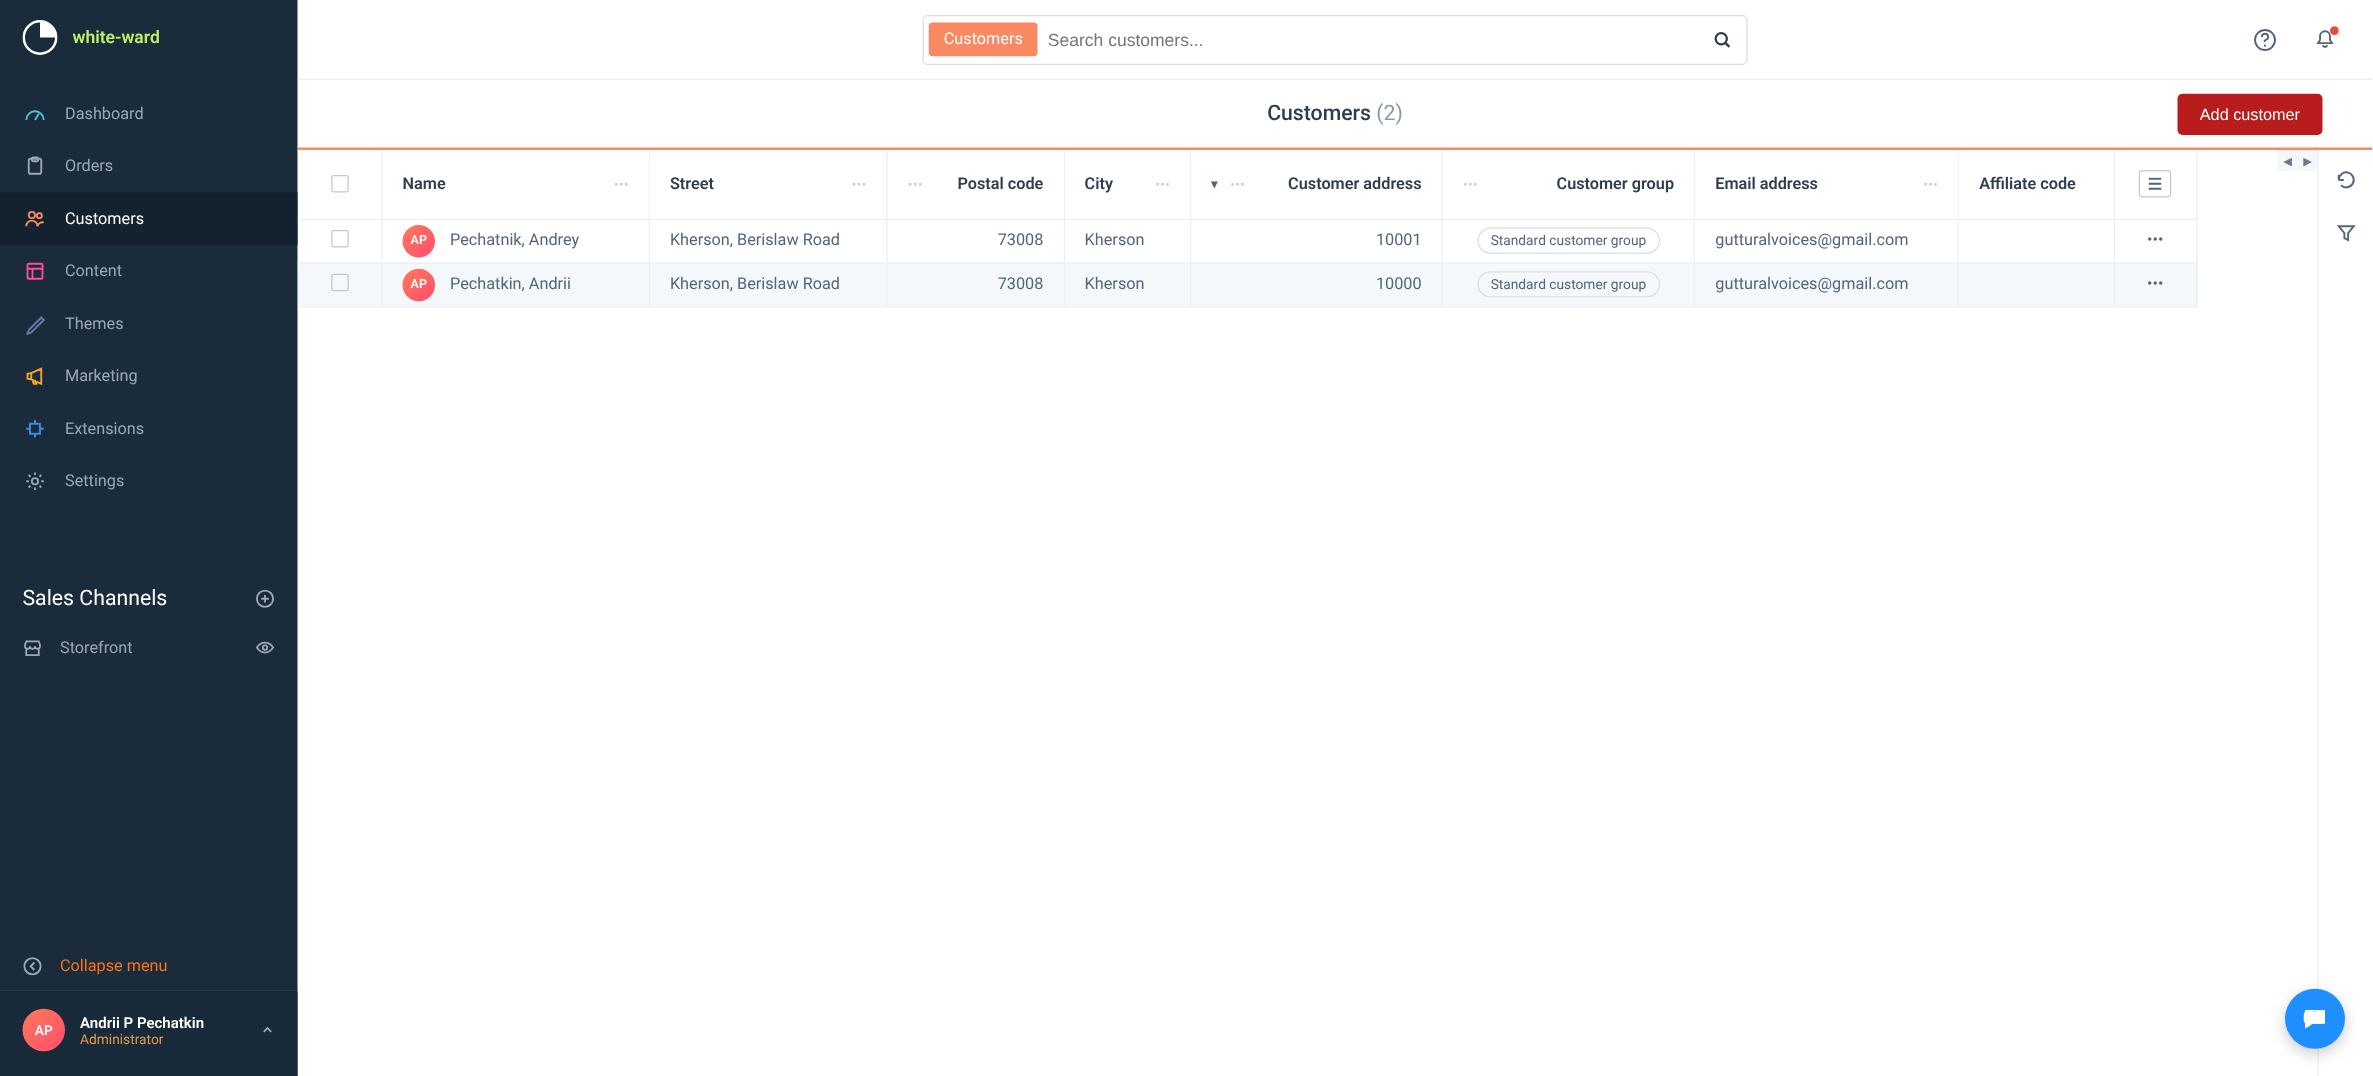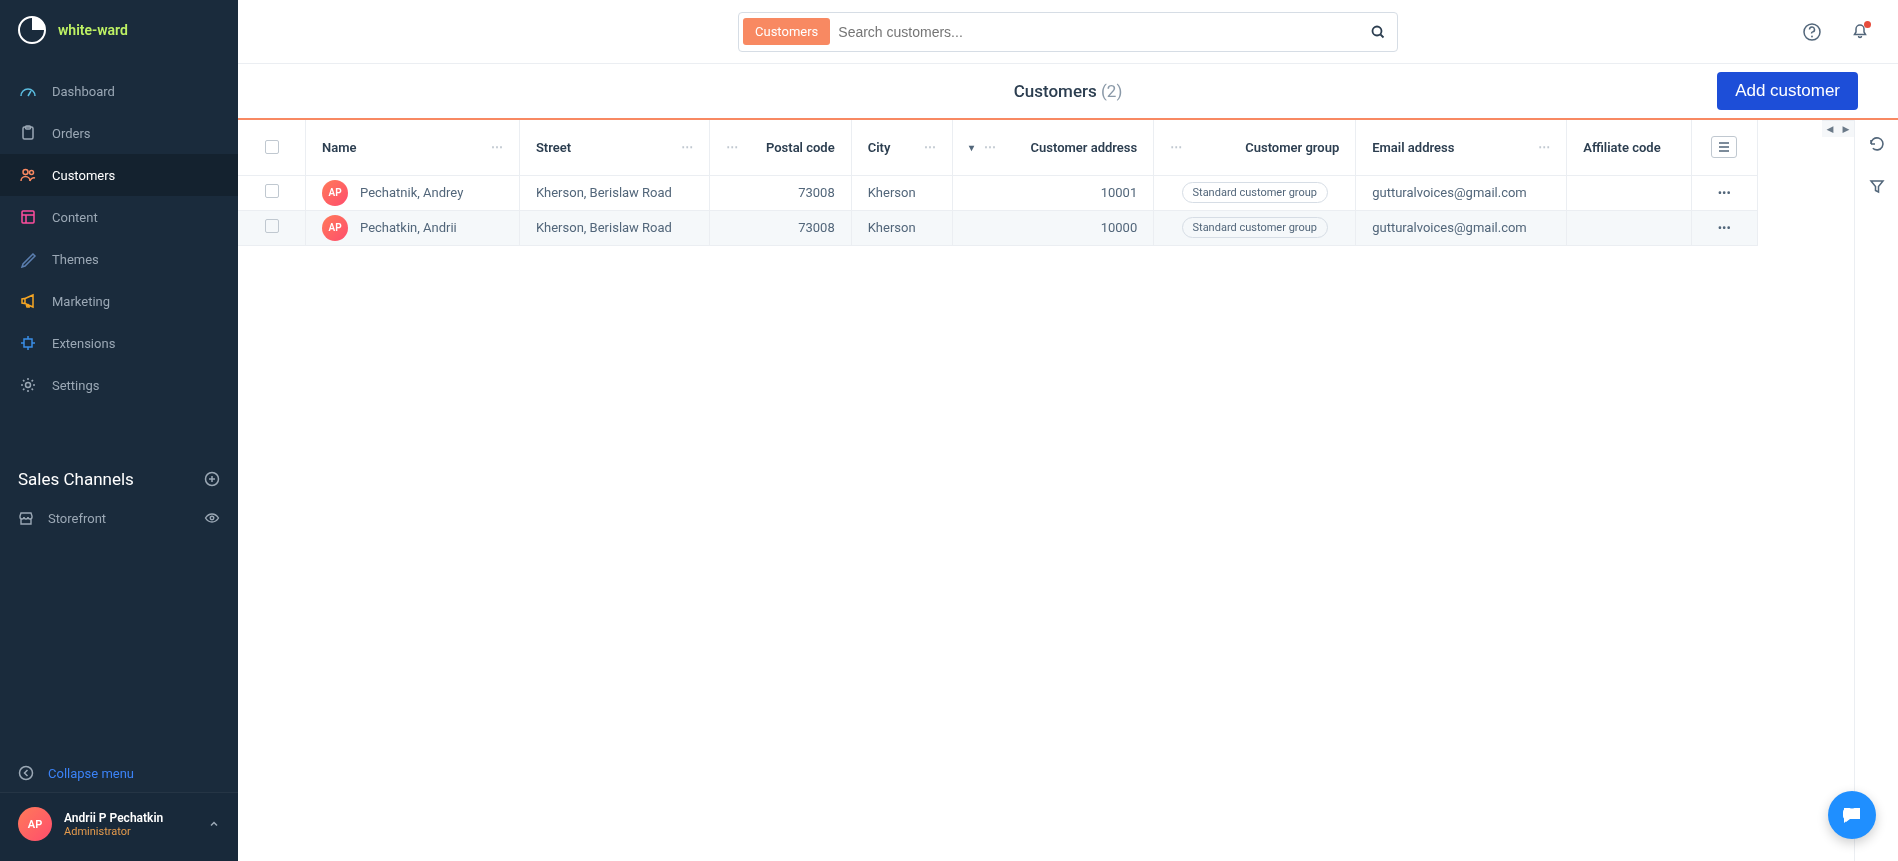--- a/index.html
+++ b/index.html
@@ -55,21 +55,21 @@
     padding: 10px 18px;
     font-size: 13px;
     color: #9ba8b5;
   }
   .channel-left { display:flex; align-items:center; gap:14px; }
   .sidebar-spacer { flex: 1; }
   .collapse-row {
     display: flex; align-items: center; gap: 14px;
     padding: 11px 18px;
     font-size: 13px;
-    color: #3b82f6;
+    color: #f97316;
     border-bottom: 1px solid rgba(255,255,255,0.05);
   }
   .user-row {
     display: flex; align-items: center;
     padding: 14px 18px 20px 18px;
     gap: 12px;
     background: #18293a;
   }
   .avatar {
     width: 34px; height: 34px; border-radius: 50%;
@@ -129,24 +129,24 @@
   .page-header {
     height: 56px;
     display: flex; align-items: center;
     padding: 0 40px;
     border-bottom: 2px solid #f88962;
   }
   .page-title-wrap { flex:1; text-align:center; font-size: 17px; }
   .page-title-main { color: #2c3e50; font-weight: 500; }
   .page-title-count { color: #8a99a8; }
   .add-btn {
-    background: #1d4ed8; color: #fff;
+    background: #b91c1c; color: #fff;
     border: none; border-radius: 4px;
     padding: 9px 18px;
-    font-size: 17px;
+    font-size: 13px;
     cursor: pointer;
   }
 
   
   .content-row { flex:1; display:flex; overflow:hidden; position:relative; }
   .table-container { flex:1; display:flex; flex-direction:row; overflow:hidden; }
   .table-scroll { flex:1; overflow-x:auto; overflow-y:auto; }
   table { border-collapse: collapse; width: 1520px; }
   th, td {
     text-align: left;

